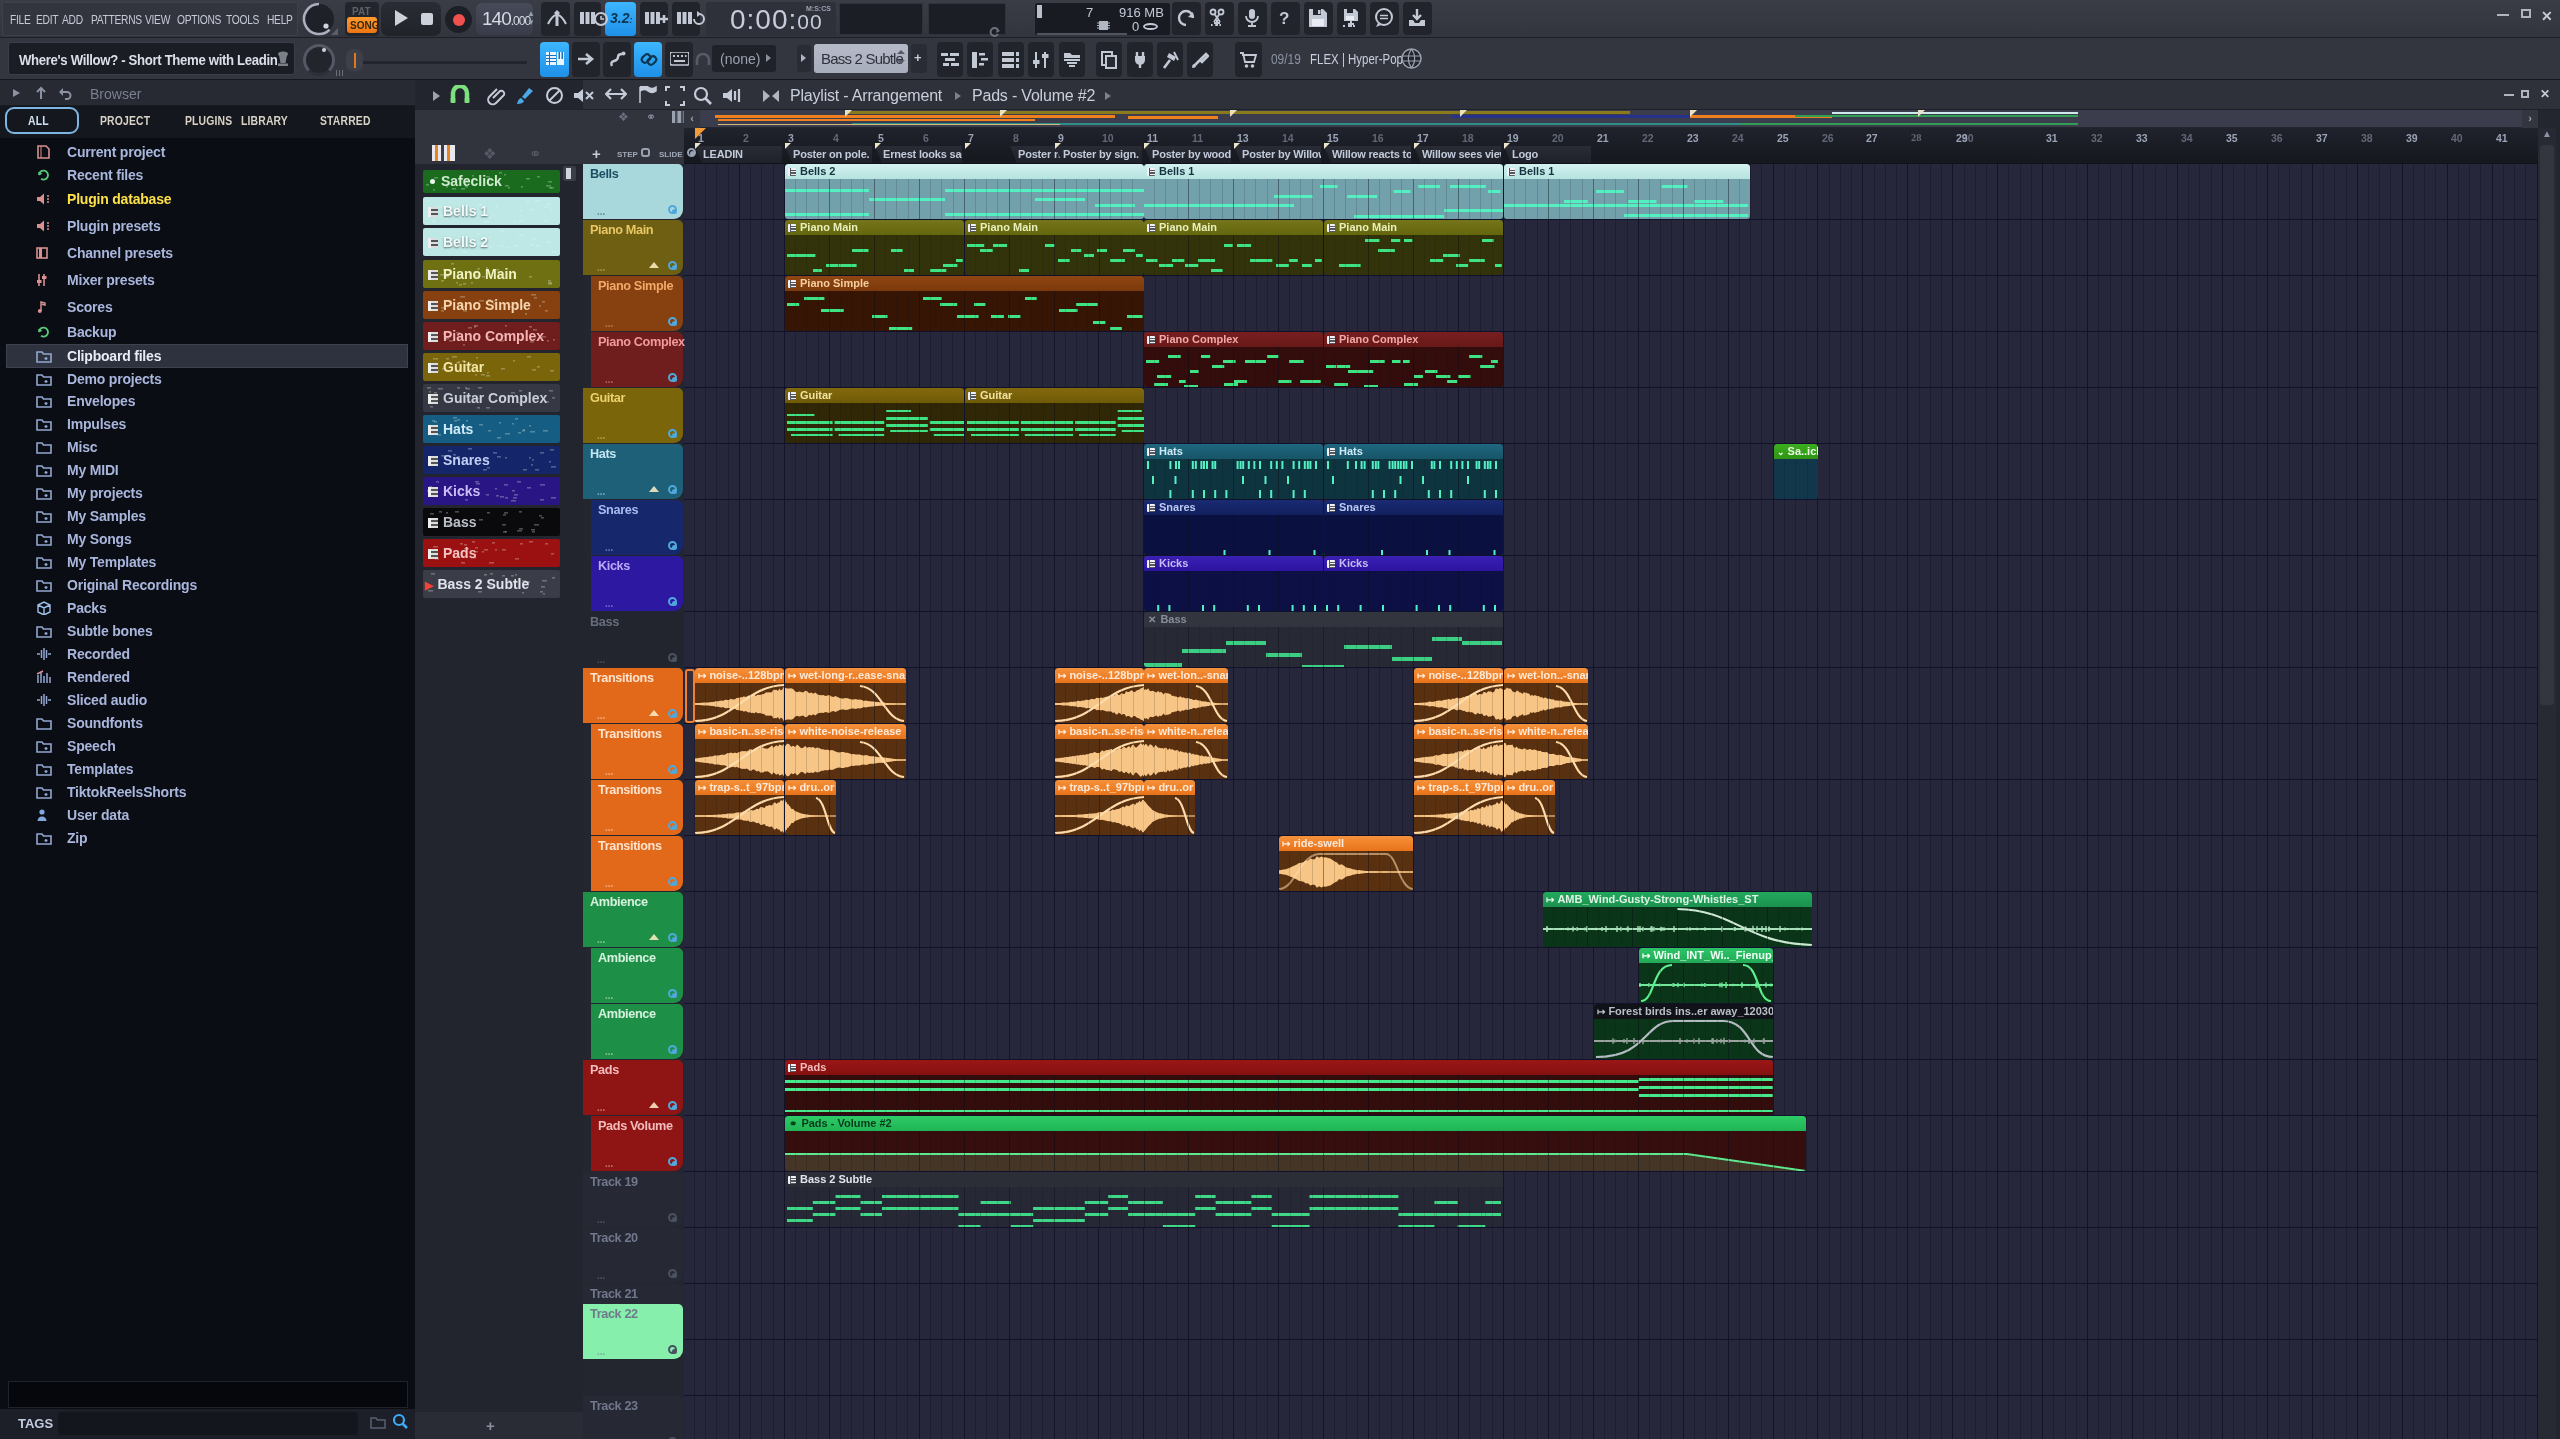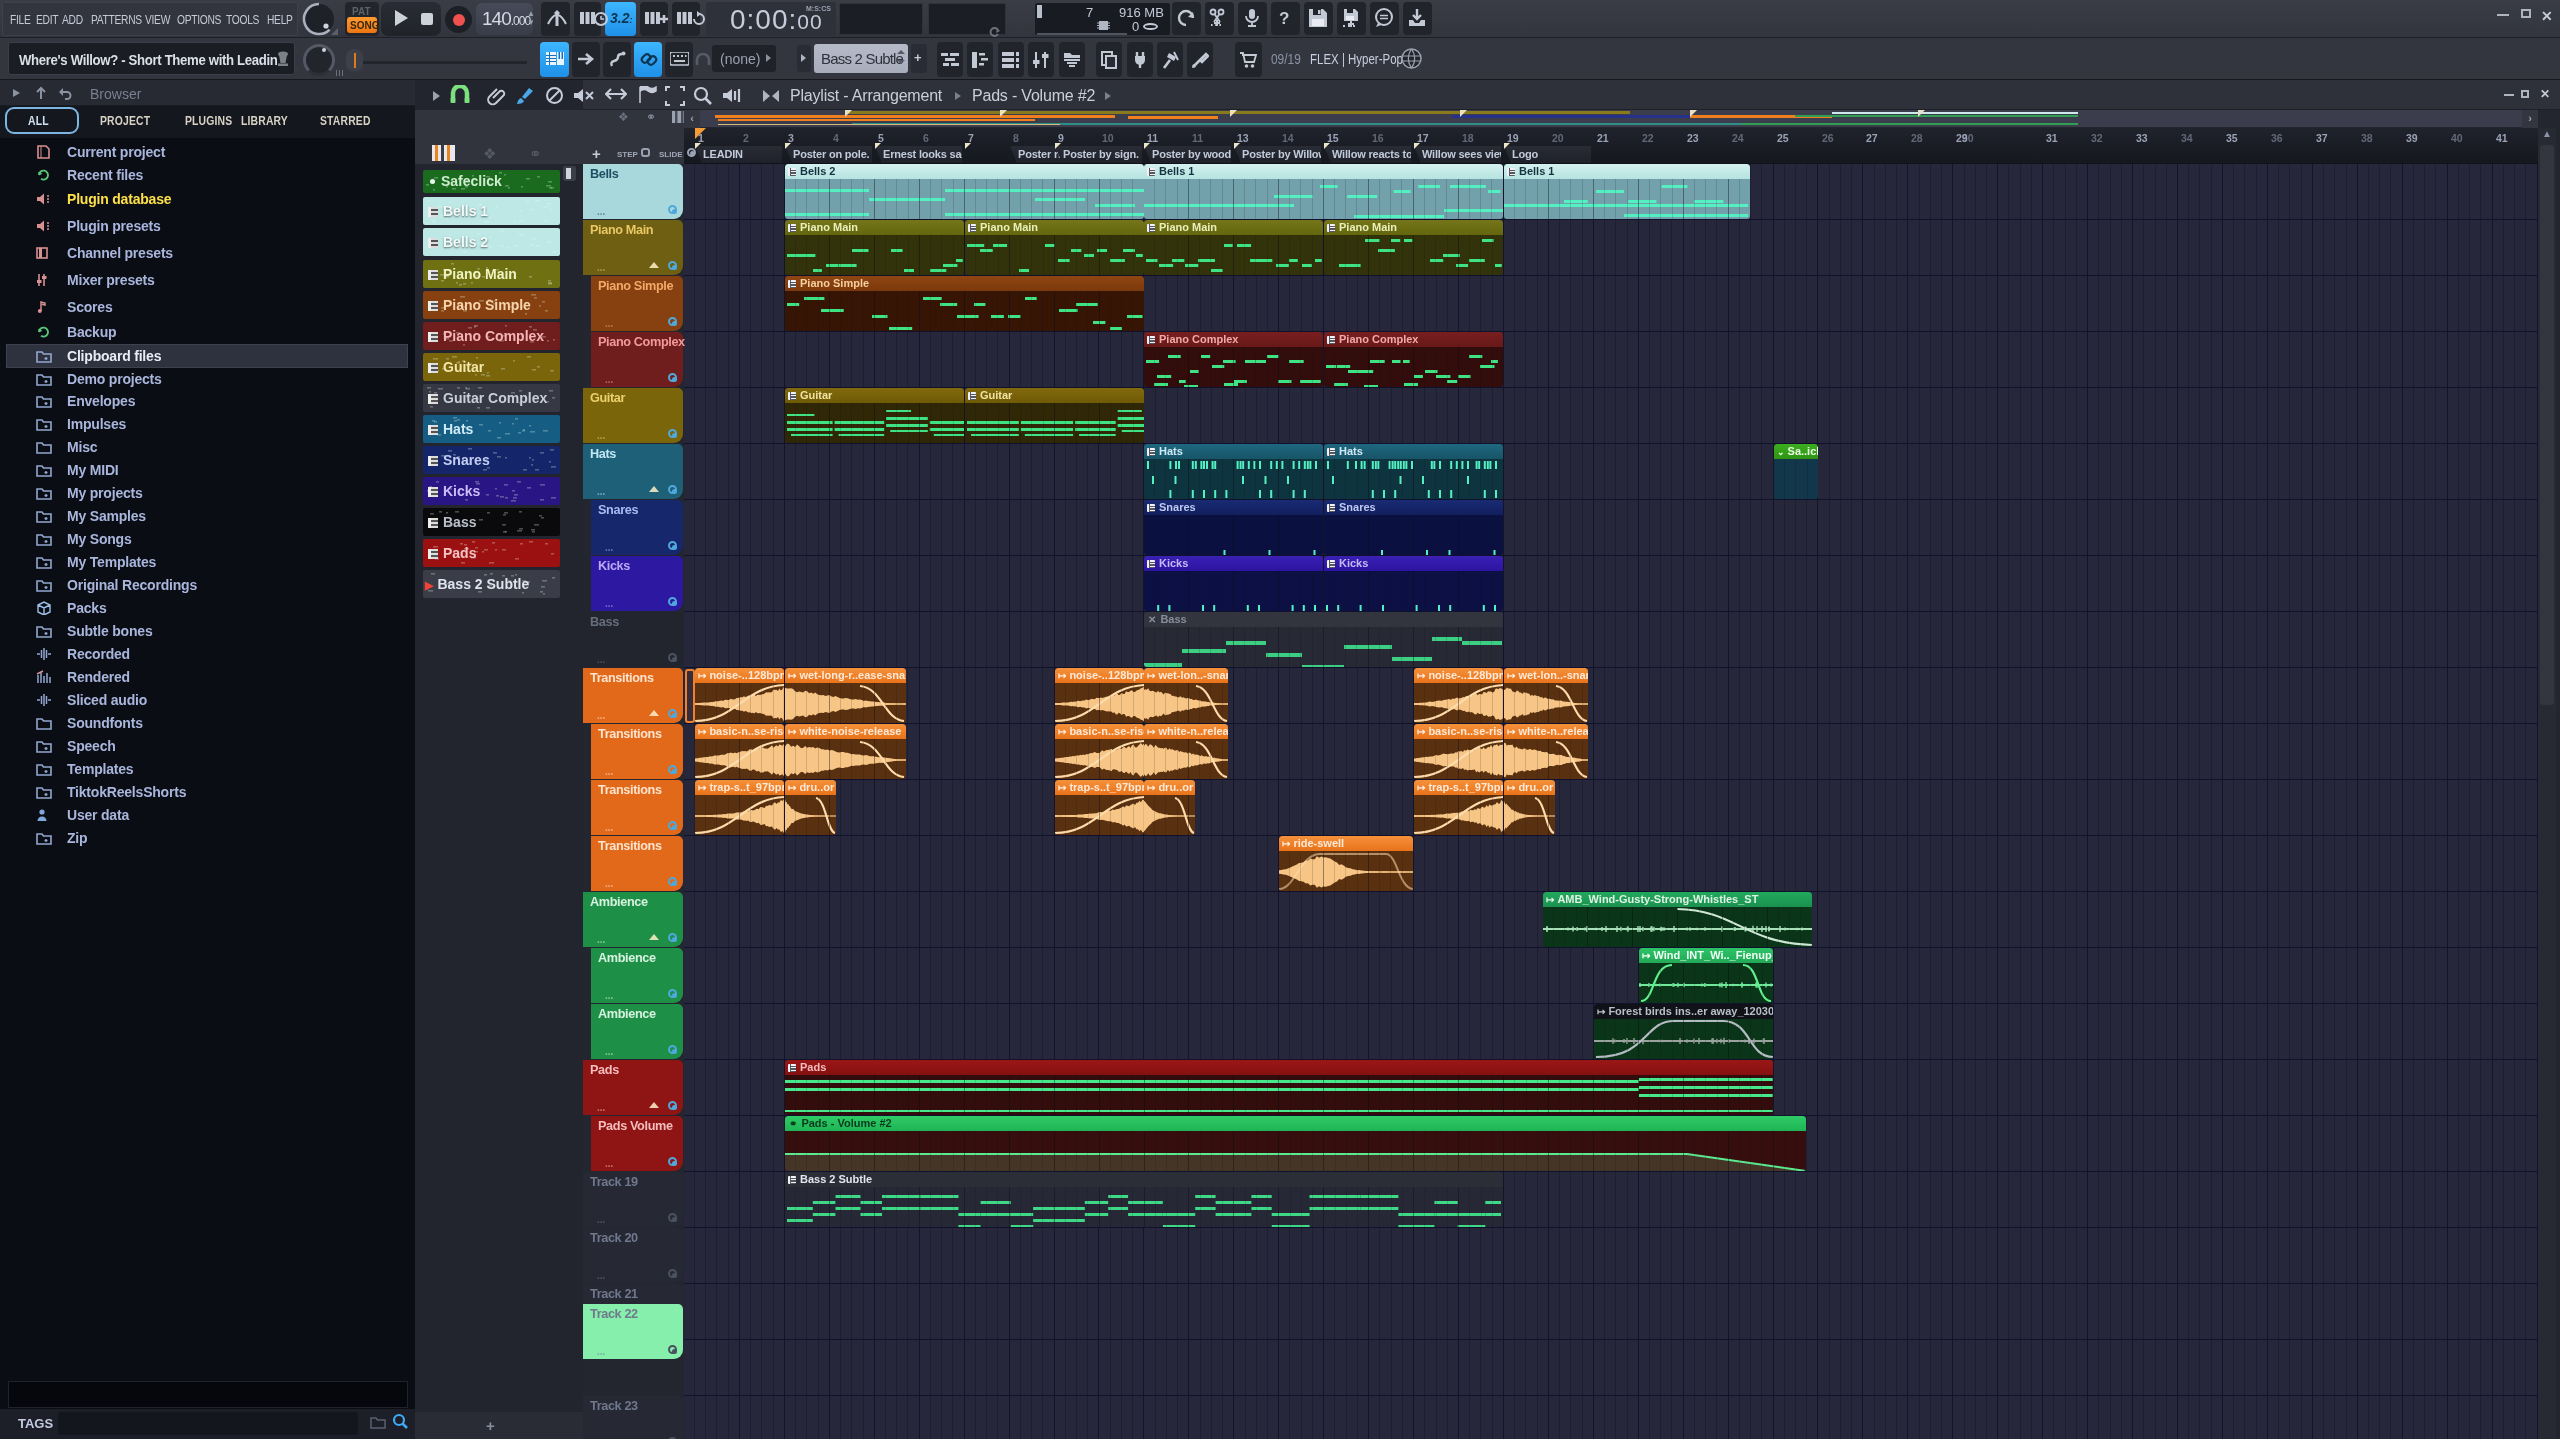--- a/index.html
+++ b/index.html
@@ -748,21 +748,21 @@
 <div class="bn" style="left:1462px;opacity:0.55;">18</div>
 <div class="bn" style="left:1507px;opacity:1;">19</div>
 <div class="bn" style="left:1552px;opacity:0.55;">20</div>
 <div class="bn" style="left:1597px;opacity:1;">21</div>
 <div class="bn" style="left:1642px;opacity:0.55;">22</div>
 <div class="bn" style="left:1687px;opacity:1;">23</div>
 <div class="bn" style="left:1732px;opacity:0.55;">24</div>
 <div class="bn" style="left:1777px;opacity:1;">25</div>
 <div class="bn" style="left:1822px;opacity:0.55;">26</div>
 <div class="bn" style="left:1866px;opacity:1;">27</div>
-<div class="bn" style="left:1911px;opacity:0.55;">28</div>
+<div class="bn" style="left:1911px;opacity:0.55;font-family:Liberation Serif, serif;">28</div>
 <div class="bn" style="left:1956px;opacity:1;">29</div>
 <div class="bn" style="left:1962px;opacity:0.55;">30</div>
 <div class="bn" style="left:2046px;opacity:1;">31</div>
 <div class="bn" style="left:2091px;opacity:0.55;">32</div>
 <div class="bn" style="left:2136px;opacity:1;">33</div>
 <div class="bn" style="left:2181px;opacity:0.55;">34</div>
 <div class="bn" style="left:2226px;opacity:1;">35</div>
 <div class="bn" style="left:2271px;opacity:0.55;">36</div>
 <div class="bn" style="left:2316px;opacity:1;">37</div>
 <div class="bn" style="left:2361px;opacity:0.55;">38</div>

